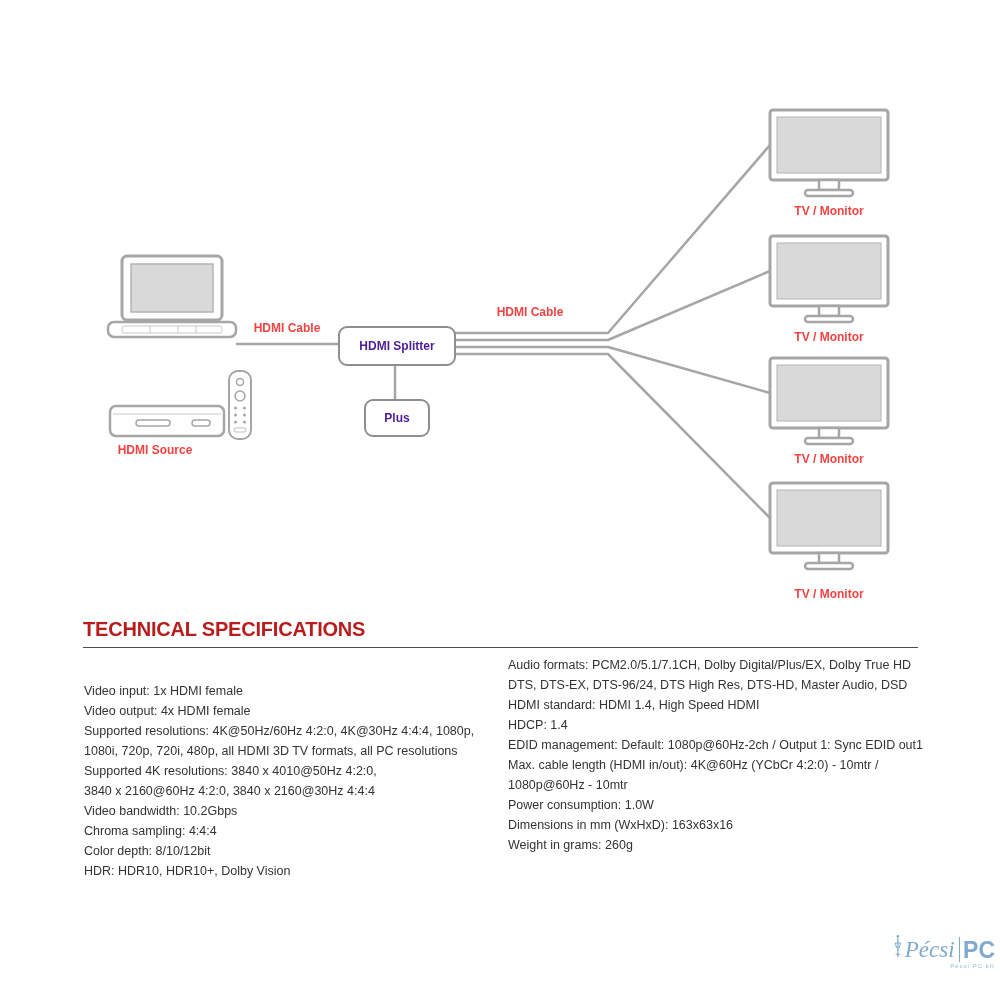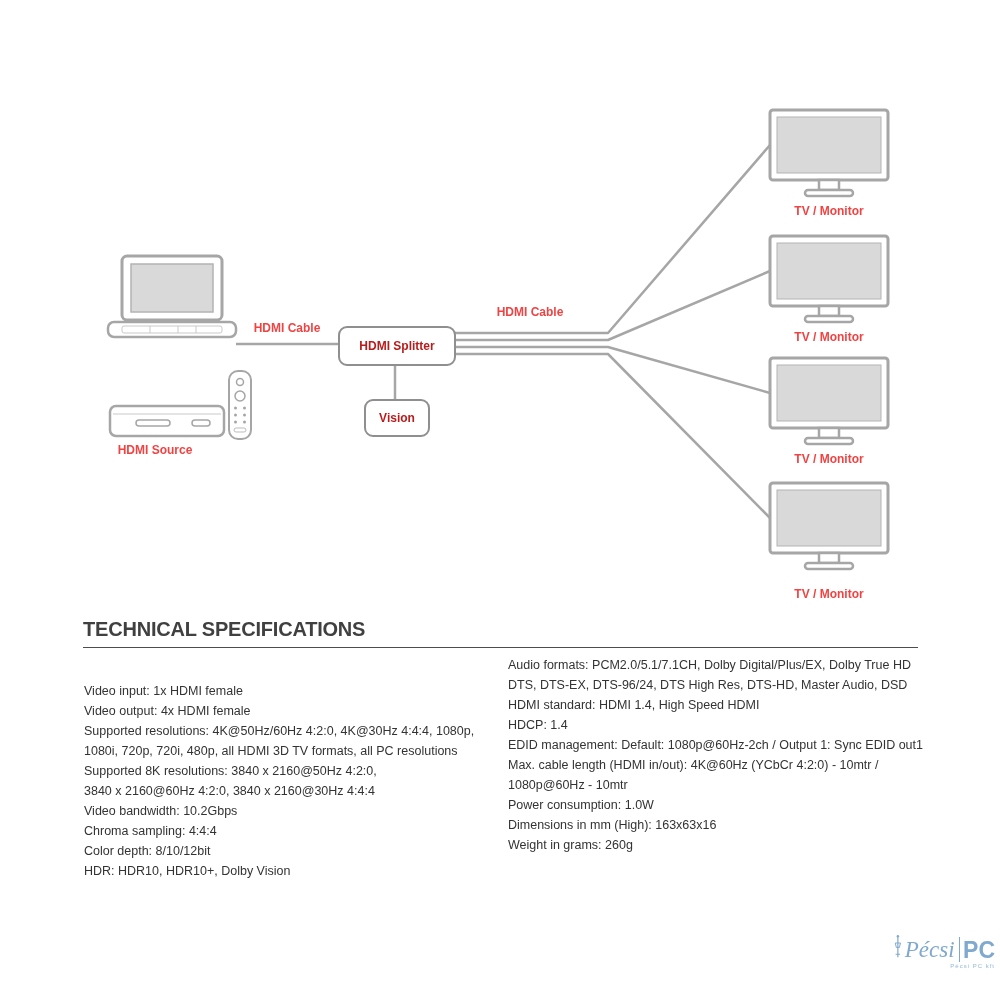--- a/index.html
+++ b/index.html
@@ -8,25 +8,25 @@
     font-family:"Liberation Sans",sans-serif;overflow:hidden;
   }
   .diagram-svg{position:absolute;left:0;top:0;}
   .dlabel{
     position:absolute;color:#ef4444;font-weight:bold;font-size:12px;
     text-align:center;white-space:nowrap;
   }
   .box{
     position:absolute;border:2px solid #8f8f8f;border-radius:9px;background:#fff;
     display:flex;align-items:center;justify-content:center;
-    color:#b91c1c;font-weight:bold;font-size:12px;
+    color:#4c1d95;font-weight:bold;font-size:12px;
   }
   .spec-title{
     position:absolute;left:83px;top:618px;font-size:20px;font-weight:bold;
-    color:#404040;letter-spacing:-0.2px;
+    color:#b91c1c;letter-spacing:-0.2px;
   }
   .spec-rule{position:absolute;left:83px;top:647px;width:835px;height:1px;background:#4d4d4d;}
   .spec-col{position:absolute;top:655px;font-size:12.5px;line-height:20px;color:#333;}
   .spec-col-left{left:84px;width:415px;margin-top:26px;}
   .spec-col-right{left:508px;width:430px;}
   .watermark{
     position:absolute;left:893px;top:930px;width:102px;color:#7fa9ce;
   }
   .wm-row{display:flex;align-items:flex-end;}
   .wm-name{font-family:"Liberation Serif",serif;font-style:italic;font-size:23px;line-height:24px;}
@@ -103,56 +103,56 @@
       <rect x="7" y="7" width="104" height="56" fill="#d9d9d9" stroke="#b3b3b3" stroke-width="1"></rect>
       <rect x="49" y="70" width="20" height="10" fill="#fff" stroke="#a6a6a6" stroke-width="2.5"></rect>
       <rect x="35" y="80" width="48" height="6" rx="3" fill="#fff" stroke="#a6a6a6" stroke-width="2.5"></rect>
     </g>
   </svg>
 
   <div class="dlabel" style="left:236px;top:321px;width:102px;">HDMI Cable</div>
 
   <div class="box" style="left:338px;top:326px;width:114px;height:36px;">HDMI Splitter</div>
 
-  <div class="box" style="left:364px;top:399px;width:62px;height:34px;">Vision</div>
+  <div class="box" style="left:364px;top:399px;width:62px;height:34px;">Plus</div>
 
   <div class="dlabel" style="left:470px;top:305px;width:120px;">HDMI Cable</div>
 
   <div class="dlabel" style="left:95px;top:443px;width:120px;">HDMI Source</div>
 
   <div class="dlabel" style="left:770px;top:204px;width:118px;">TV / Monitor</div>
   <div class="dlabel" style="left:770px;top:330px;width:118px;">TV / Monitor</div>
   <div class="dlabel" style="left:770px;top:452px;width:118px;">TV / Monitor</div>
   <div class="dlabel" style="left:770px;top:587px;width:118px;">TV / Monitor</div>
 
   <div class="spec-title">TECHNICAL SPECIFICATIONS</div>
   <div class="spec-rule"></div>
 
   <div class="spec-col spec-col-left">
       <div>Video input: 1x HDMI female</div>
       <div>Video output: 4x HDMI female</div>
       <div>Supported resolutions: 4K@50Hz/60Hz 4:2:0, 4K@30Hz 4:4:4, 1080p,</div>
       <div>1080i, 720p, 720i, 480p, all HDMI 3D TV formats, all PC resolutions</div>
-      <div>Supported 8K resolutions: 3840 x 2160@50Hz 4:2:0,</div>
+      <div>Supported 4K resolutions: 3840 x 4010@50Hz 4:2:0,</div>
       <div>3840 x 2160@60Hz 4:2:0, 3840 x 2160@30Hz 4:4:4</div>
       <div>Video bandwidth: 10.2Gbps</div>
       <div>Chroma sampling: 4:4:4</div>
       <div>Color depth: 8/10/12bit</div>
       <div>HDR: HDR10, HDR10+, Dolby Vision</div>
     </div>
   <div class="spec-col spec-col-right">
       <div>Audio formats: PCM2.0/5.1/7.1CH, Dolby Digital/Plus/EX, Dolby True HD</div>
       <div>DTS, DTS-EX, DTS-96/24, DTS High Res, DTS-HD, Master Audio, DSD</div>
       <div>HDMI standard: HDMI 1.4, High Speed HDMI</div>
       <div>HDCP: 1.4</div>
       <div>EDID management: Default: 1080p@60Hz-2ch / Output 1: Sync EDID out1</div>
       <div>Max. cable length (HDMI in/out): 4K@60Hz (YCbCr 4:2:0) - 10mtr /</div>
       <div>1080p@60Hz - 10mtr</div>
       <div>Power consumption: 1.0W</div>
-      <div>Dimensions in mm (High): 163x63x16</div>
+      <div>Dimensions in mm (WxHxD): 163x63x16</div>
       <div>Weight in grams: 260g</div>
     </div>
 
   <div class="watermark">
     <div class="wm-row">
       <svg width="13" height="32" viewBox="0 0 13 32" style="margin-right:2px;">
         <line x1="6.5" y1="31" x2="6.5" y2="3" stroke="#7fa9ce" stroke-width="1.6"></line>
         <circle cx="6.5" cy="3" r="1.6" fill="#7fa9ce"></circle>
         <path d="M3,12 L10,12 L8.5,18 L4.5,18 Z" fill="none" stroke="#7fa9ce" stroke-width="1.3"></path>
         <line x1="3.5" y1="27" x2="9.5" y2="27" stroke="#7fa9ce" stroke-width="1.3"></line>

